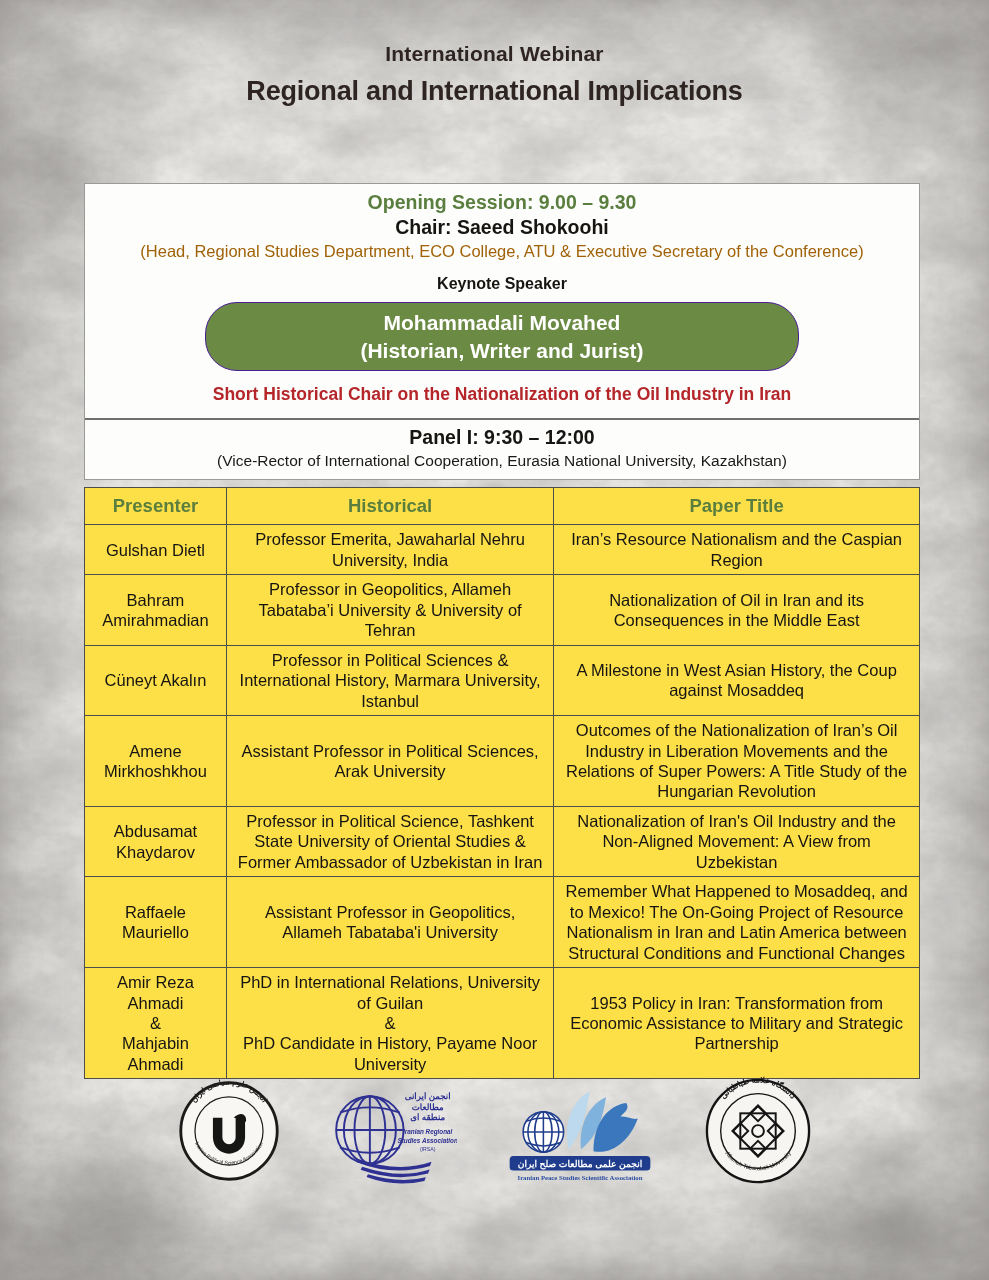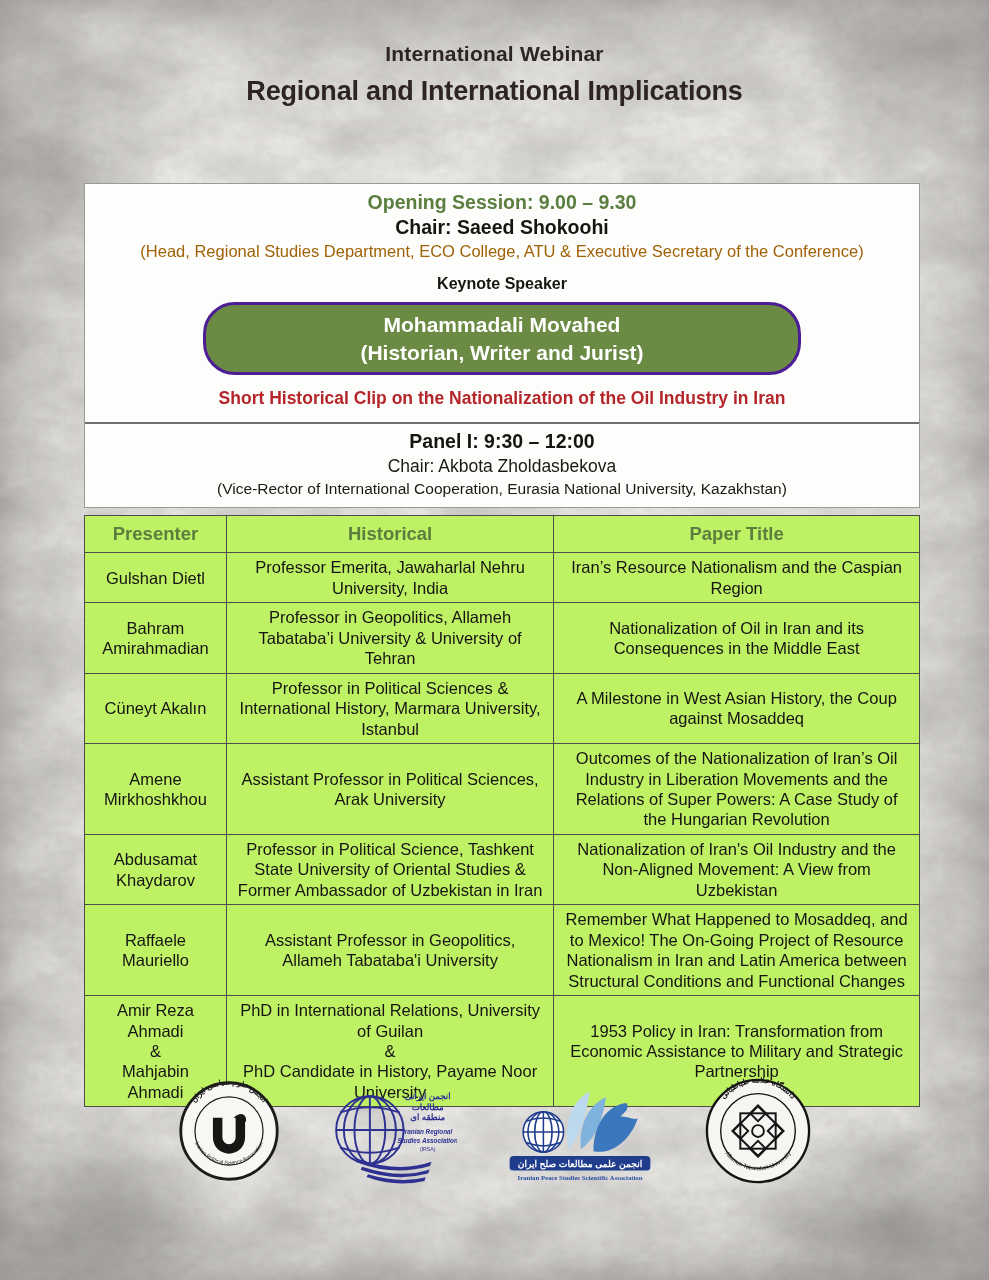--- a/index.html
+++ b/index.html
@@ -28,30 +28,30 @@
   .main-title{font-size:27px;font-weight:bold;line-height:1.32;letter-spacing:-.2px;}
 
   
   .main{position:absolute;left:84px;top:183px;width:836px;}
   .program-box{background:#fdfdfc;border:1px solid #9a9a98;box-sizing:border-box;text-align:center;}
   .opening{padding:5px 22px 9px;border-bottom:2px solid #6f6f6d;}
   .opening-heading{color:#5a7e3e;font-size:19.5px;font-weight:bold;margin-top:2px;}
   .opening-chair{font-size:19.5px;font-weight:bold;color:#171512;margin-top:2px;}
   .opening-detail{font-size:16.5px;color:#a16207;margin-top:3px;}
   .keynote-label{font-size:16px;font-weight:bold;color:#171512;margin-top:14px;}
-  .keynote-banner{margin:9px auto 4px;width:592px;background:#6b8a43;border:3px solid #4c1d95;
+  .keynote-banner{margin:9px auto 4px;width:592px;background:#6b8a43;border:1px solid #4c1d95;
     border-radius:32px;color:#ffffff;font-weight:bold;font-size:21px;line-height:1.32;padding:6px 0;}
   .clip-note{color:#b5262a;font-size:17.5px;font-weight:bold;margin-top:13px;margin-bottom:4px;}
   .panel{padding:4px 10px 9px;}
   .panel-heading{font-size:19.5px;font-weight:bold;color:#171512;margin-top:2px;}
   .panel-chair{font-size:17.5px;color:#1b1916;margin-top:3px;}
   .panel-detail{font-size:15.5px;color:#1b1916;margin-top:3px;}
 
   
-  table.program{width:100%;margin-top:7px;border-collapse:collapse;background:#bef264;}
+  table.program{width:100%;margin-top:7px;border-collapse:collapse;background:#fde047;}
   table.program th, table.program td{border:1.6px solid #4d4d4b;text-align:center;vertical-align:middle;}
   table.program th{color:#5a7e3e;font-size:18.5px;font-weight:bold;padding:7px 6px;}
   table.program td{font-size:16.5px;color:#161412;line-height:1.24;padding:4px 8px;white-space:pre-line;}
   col.c1{width:17%;} col.c2{width:39.2%;} col.c3{width:43.8%;}
 
   
   .logos{position:absolute;left:0;top:1076px;width:100%;display:flex;justify-content:center;
     align-items:center;gap:48px;}
   .logo{display:block;}
 </style>
@@ -94,25 +94,24 @@
       <div class="program-box">
         <div class="opening">
           <div class="opening-heading">Opening Session: 9.00 – 9.30</div>
           <div class="opening-chair">Chair: Saeed Shokoohi</div>
           <div class="opening-detail">(Head, Regional Studies Department, ECO College, ATU &amp; Executive Secretary of the Conference)</div>
           <div class="keynote-label">Keynote Speaker</div>
           <div class="keynote-banner">
             <div>Mohammadali Movahed</div>
             <div>(Historian, Writer and Jurist)</div>
           </div>
-          <div class="clip-note">Short Historical Clip on the Nationalization of the Oil Industry in Iran</div>
+          <div class="clip-note">Short Historical Chair on the Nationalization of the Oil Industry in Iran</div>
         </div>
         <div class="panel">
           <div class="panel-heading">Panel I: 9:30 – 12:00</div>
-          <div class="panel-chair">Chair: Akbota Zholdasbekova</div>
           <div class="panel-detail">(Vice-Rector of International Cooperation, Eurasia National University, Kazakhstan)</div>
         </div>
       </div>
 
       <table class="program">
         <colgroup>
             <col class="c1">
             <col class="c2">
             <col class="c3">
           </colgroup>
@@ -135,21 +134,21 @@
             <td>Nationalization of Oil in Iran and its Consequences in the Middle East</td>
           </tr>
           <tr>
             <td>Cüneyt Akalın</td>
             <td>Professor in Political Sciences &amp; International History, Marmara University, Istanbul</td>
             <td>A Milestone in West Asian History, the Coup against Mosaddeq</td>
           </tr>
           <tr>
             <td>Amene Mirkhoshkhou</td>
             <td>Assistant Professor in Political Sciences, Arak University</td>
-            <td>Outcomes of the Nationalization of Iran’s Oil Industry in Liberation Movements and the Relations of Super Powers: A Case Study of the Hungarian Revolution</td>
+            <td>Outcomes of the Nationalization of Iran’s Oil Industry in Liberation Movements and the Relations of Super Powers: A Title Study of the Hungarian Revolution</td>
           </tr>
           <tr>
             <td>Abdusamat Khaydarov</td>
             <td>Professor in Political Science, Tashkent State University of Oriental Studies &amp; Former Ambassador of Uzbekistan in Iran</td>
             <td>Nationalization of Iran's Oil Industry and the Non-Aligned Movement: A View from Uzbekistan</td>
           </tr>
           <tr>
             <td>Raffaele Mauriello</td>
             <td>Assistant Professor in Geopolitics, Allameh Tabataba'i University</td>
             <td>Remember What Happened to Mosaddeq, and to Mexico! The On-Going Project of Resource Nationalism in Iran and Latin America between Structural Conditions and Functional Changes</td>

